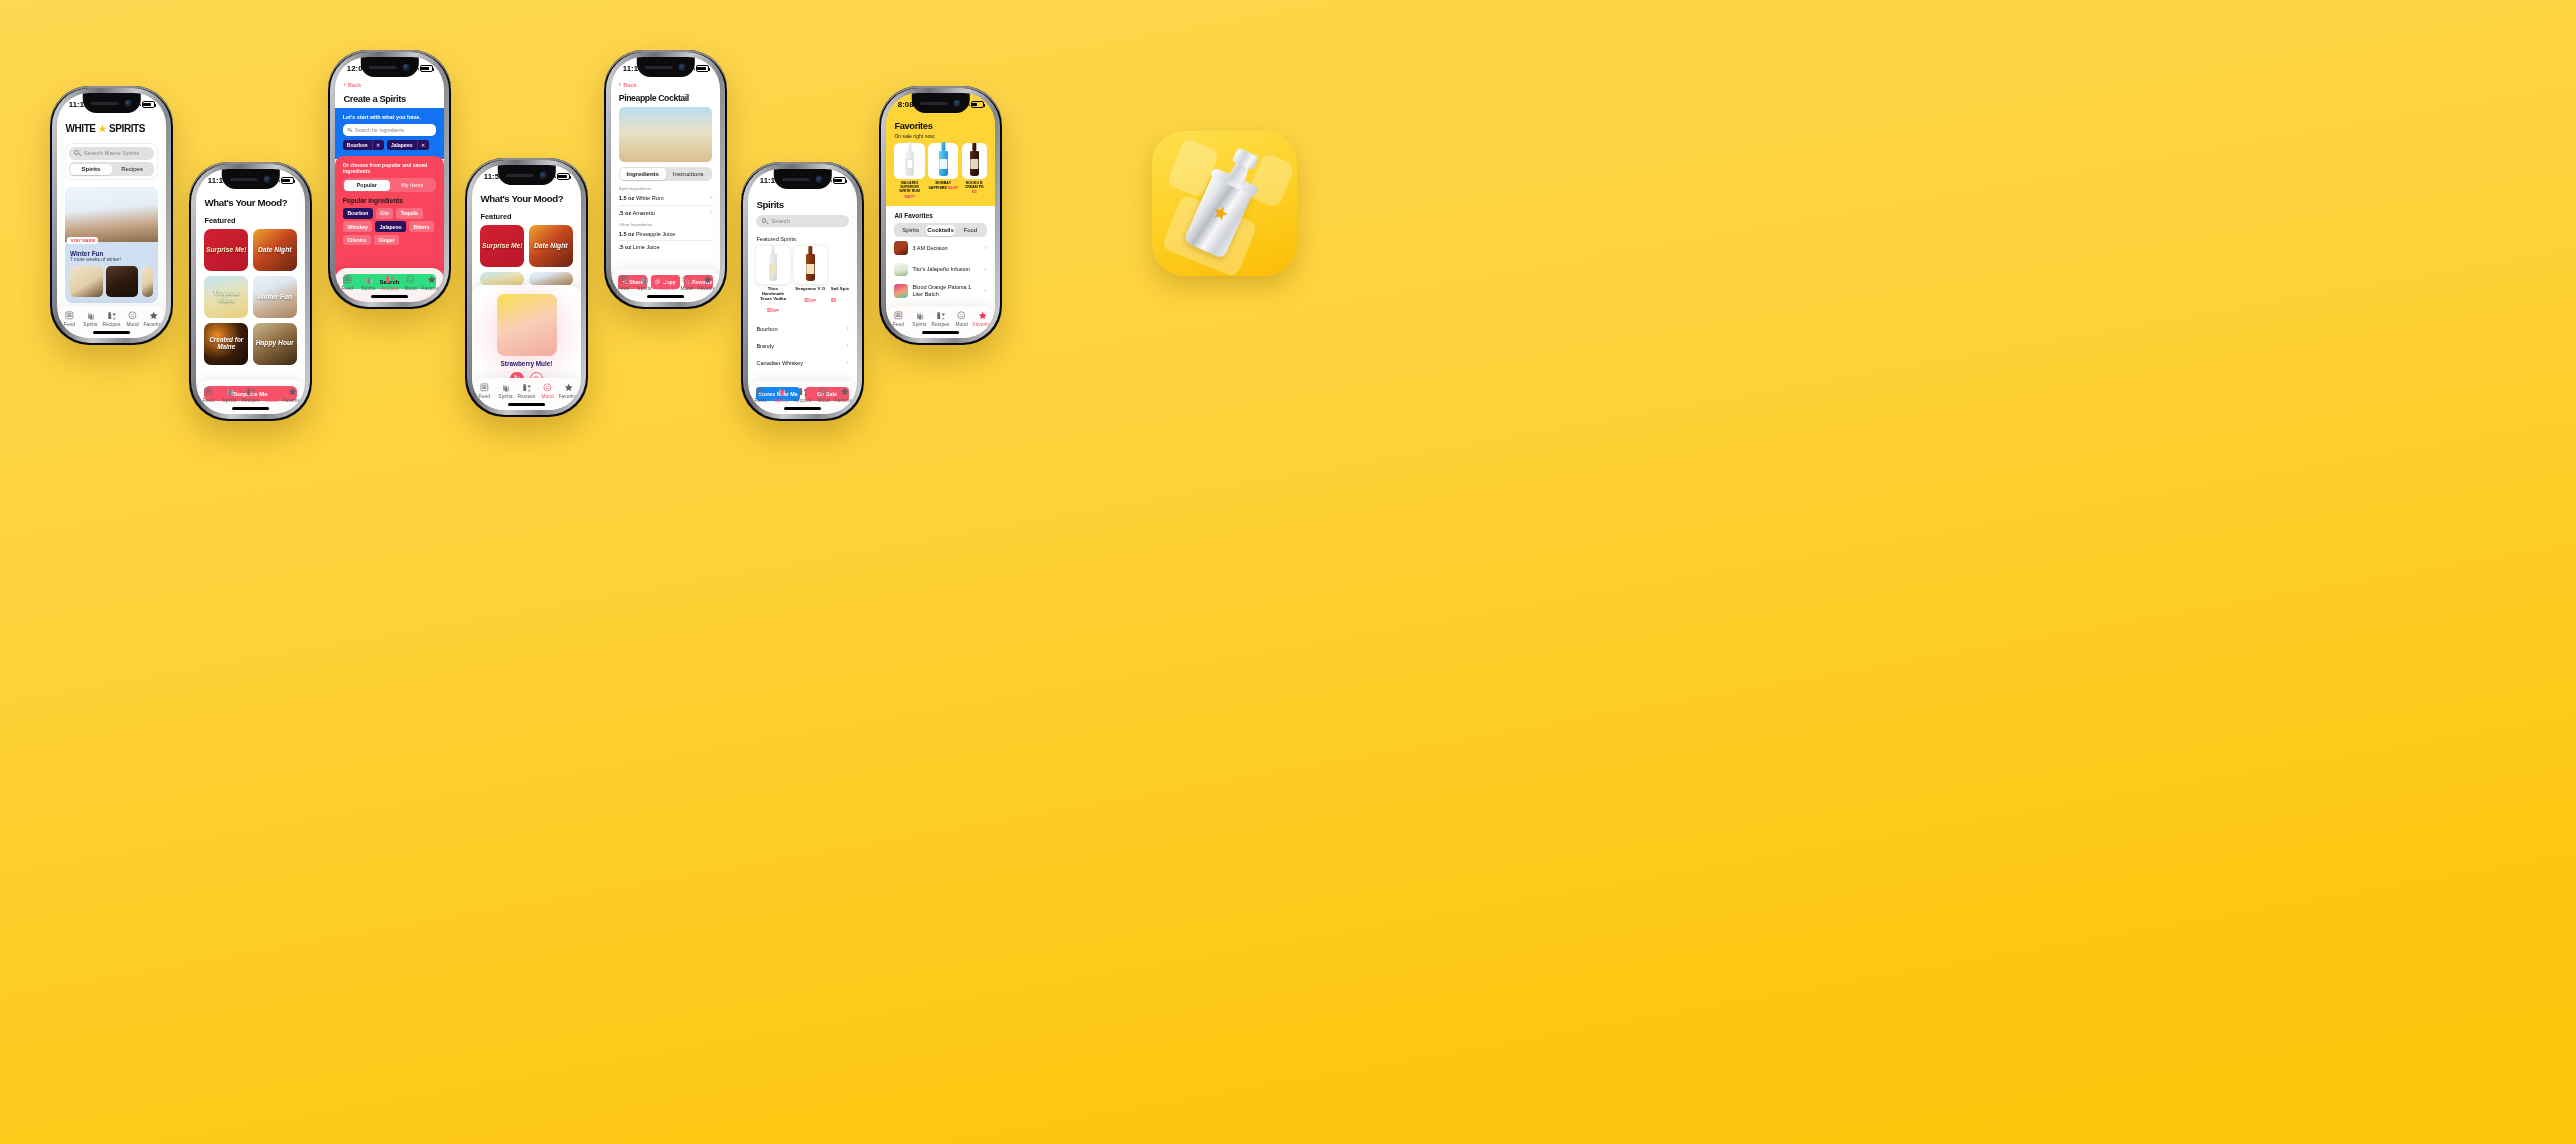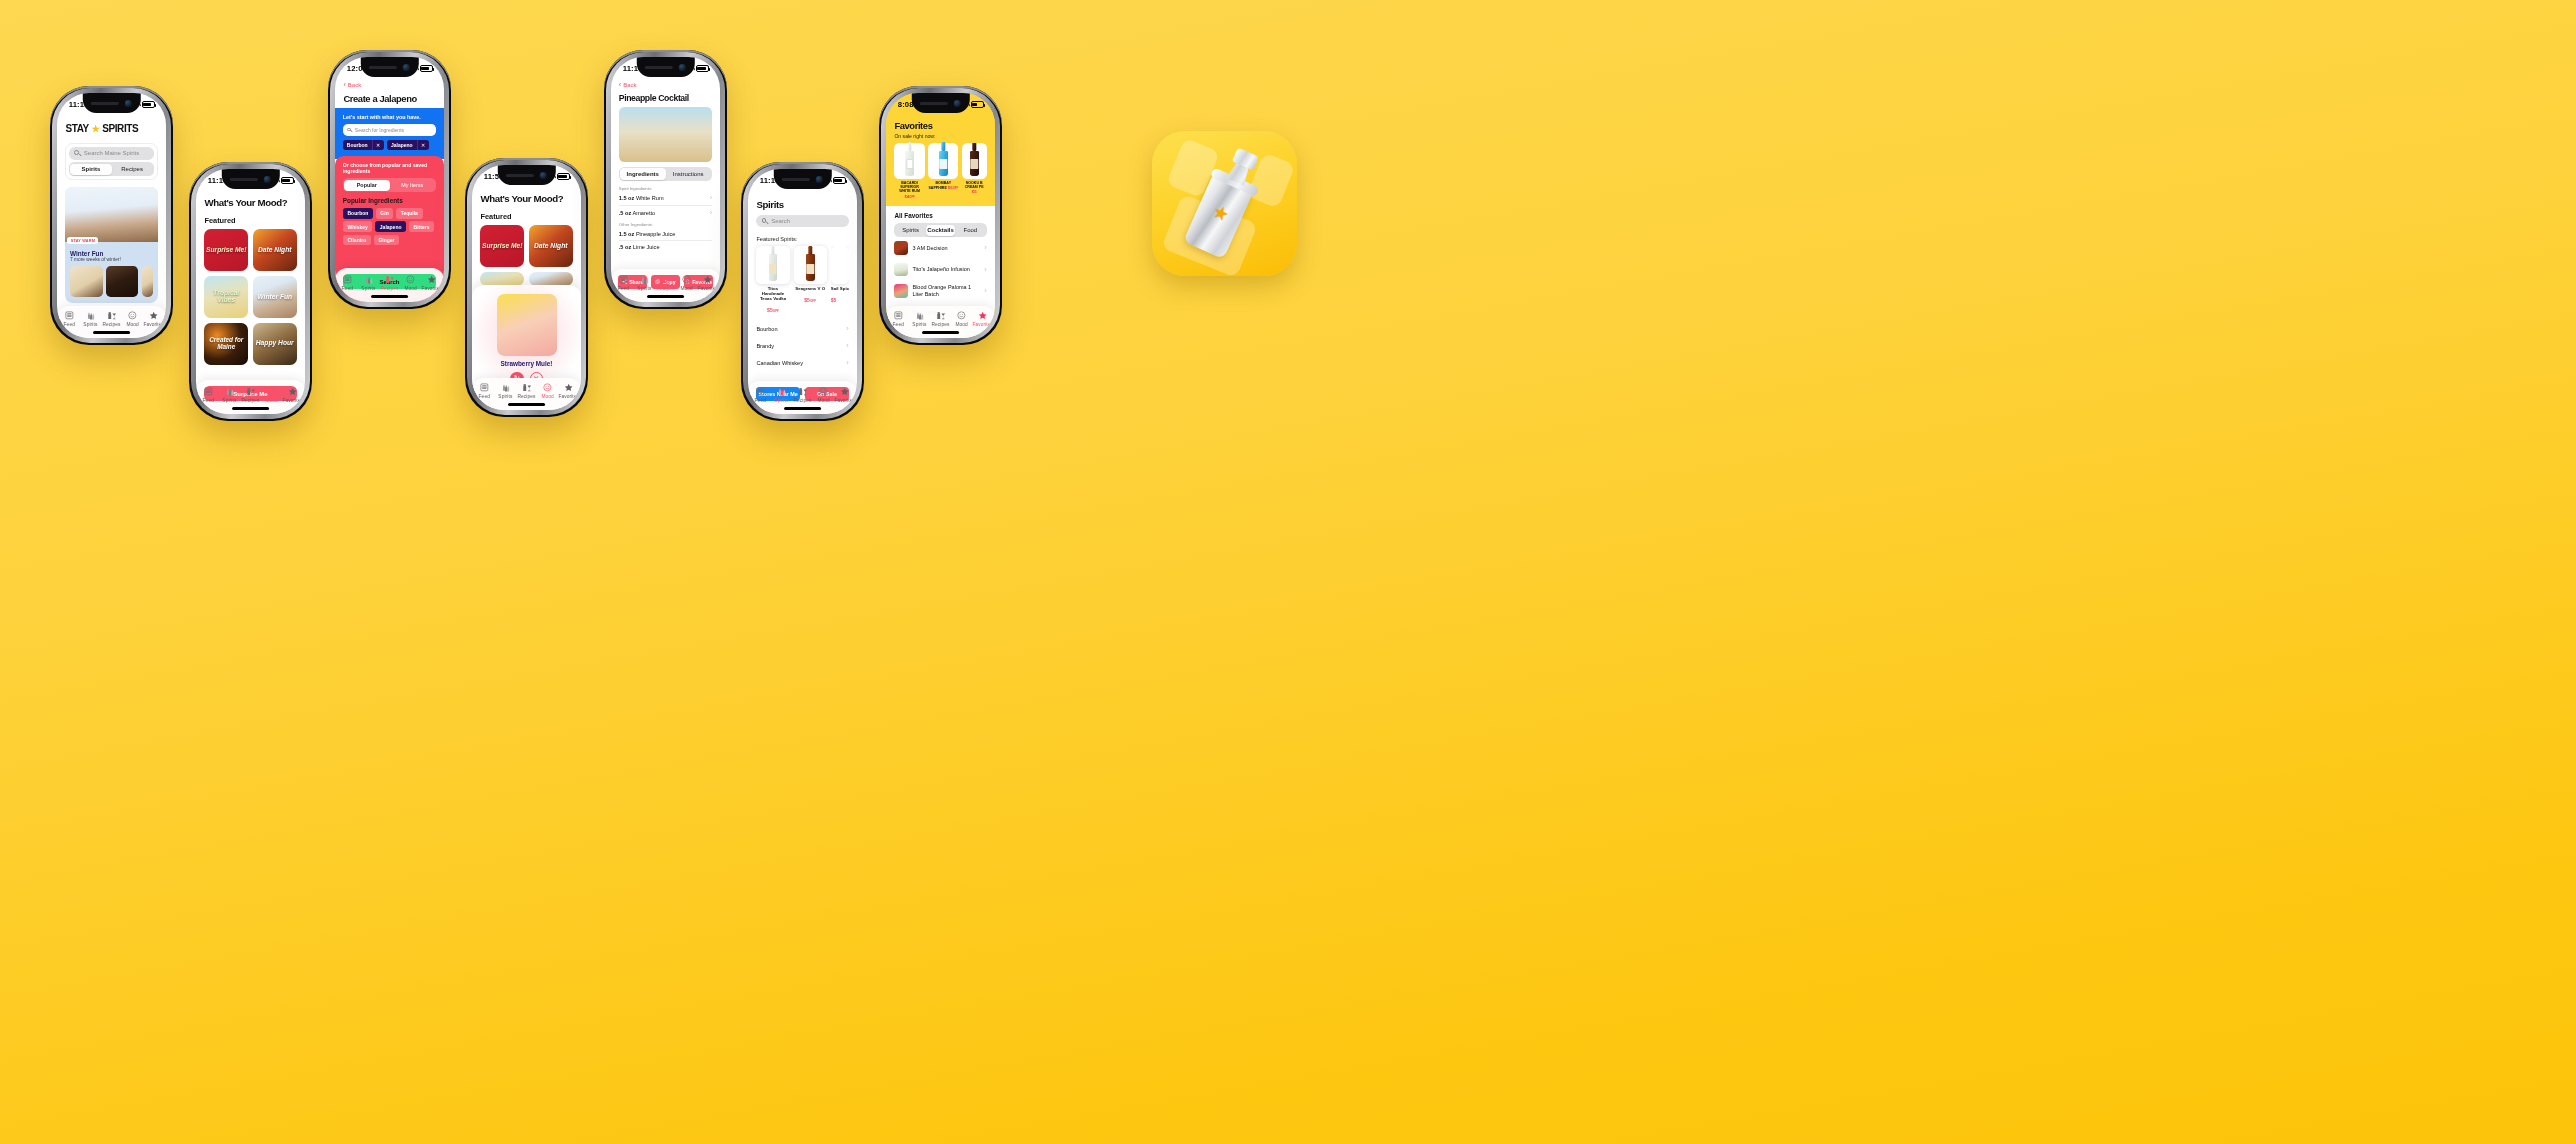--- a/index.html
+++ b/index.html
@@ -199,21 +199,21 @@
             </span>
         <span class="wifi"></span>
         <span class="batt">
               <span style="width:78%"></span>
             </span>
       </span>
     </div>
     <div class="app">
       <div class="content" style="padding:29.5px 8px 0;">
         <div class="big-title" style="font-size:10px; display:flex; align-items:center; gap:2.7px; margin-bottom:9.4px;">
-          <span>STAY</span>
+          <span>WHITE</span>
           <span style="color:#f7c21c; font-size:9.4px;">★</span>
           <span>SPIRITS</span>
         </div>
         <div style="background:#fff; border:0.7px solid #ededef; border-radius:7.4px; padding:2.7px;">
           <div class="search-pill">
             <span class="mag"></span>
             <span>Search Maine Spirits</span>
           </div>
           <div class="seg" style="margin-top:2.7px;">
             <div class="on">Spirits</div>
@@ -434,21 +434,21 @@
             </span>
           </span>
     </div>
     <div class="app">
       <div class="content">
         <div style="padding:23px 8px 4px;">
           <div style="color:#f8516a; font-size:6px; display:flex; align-items:center; gap:2px;">
             <span style="font-size:7.4px;">‹</span>
             <span>Back</span>
           </div>
-          <div class="big-title" style="font-size:9.4px; margin-top:4px;">Create a Jalapeno</div>
+          <div class="big-title" style="font-size:9.4px; margin-top:4px;">Create a Spirits</div>
         </div>
         <div style="background:#1273f2; padding:6px 7.4px 8.7px;">
           <div style="color:#fff; font-size:5.4px; font-weight:600;">Let's start with what you have.</div>
           <div style="background:#fff; border-radius:4.7px; display:flex; align-items:center; gap:2.7px; padding:2.7px 4.7px; margin-top:4px; color:#8a8a8e; font-size:5px;">
             <span class="mag" style="width:4.7px;height:4.7px;"></span>
             <span>Search for Ingredients</span>
           </div>
           <div style="display:flex; gap:3.4px; margin-top:4px;">
             <div style="display:flex;">
               <span style="background:#2b1060; color:#fff; font-size:5px; font-weight:700; padding:2.3px 4px; border-radius:2.7px 0 0 2.7px;">Bourbon</span>

